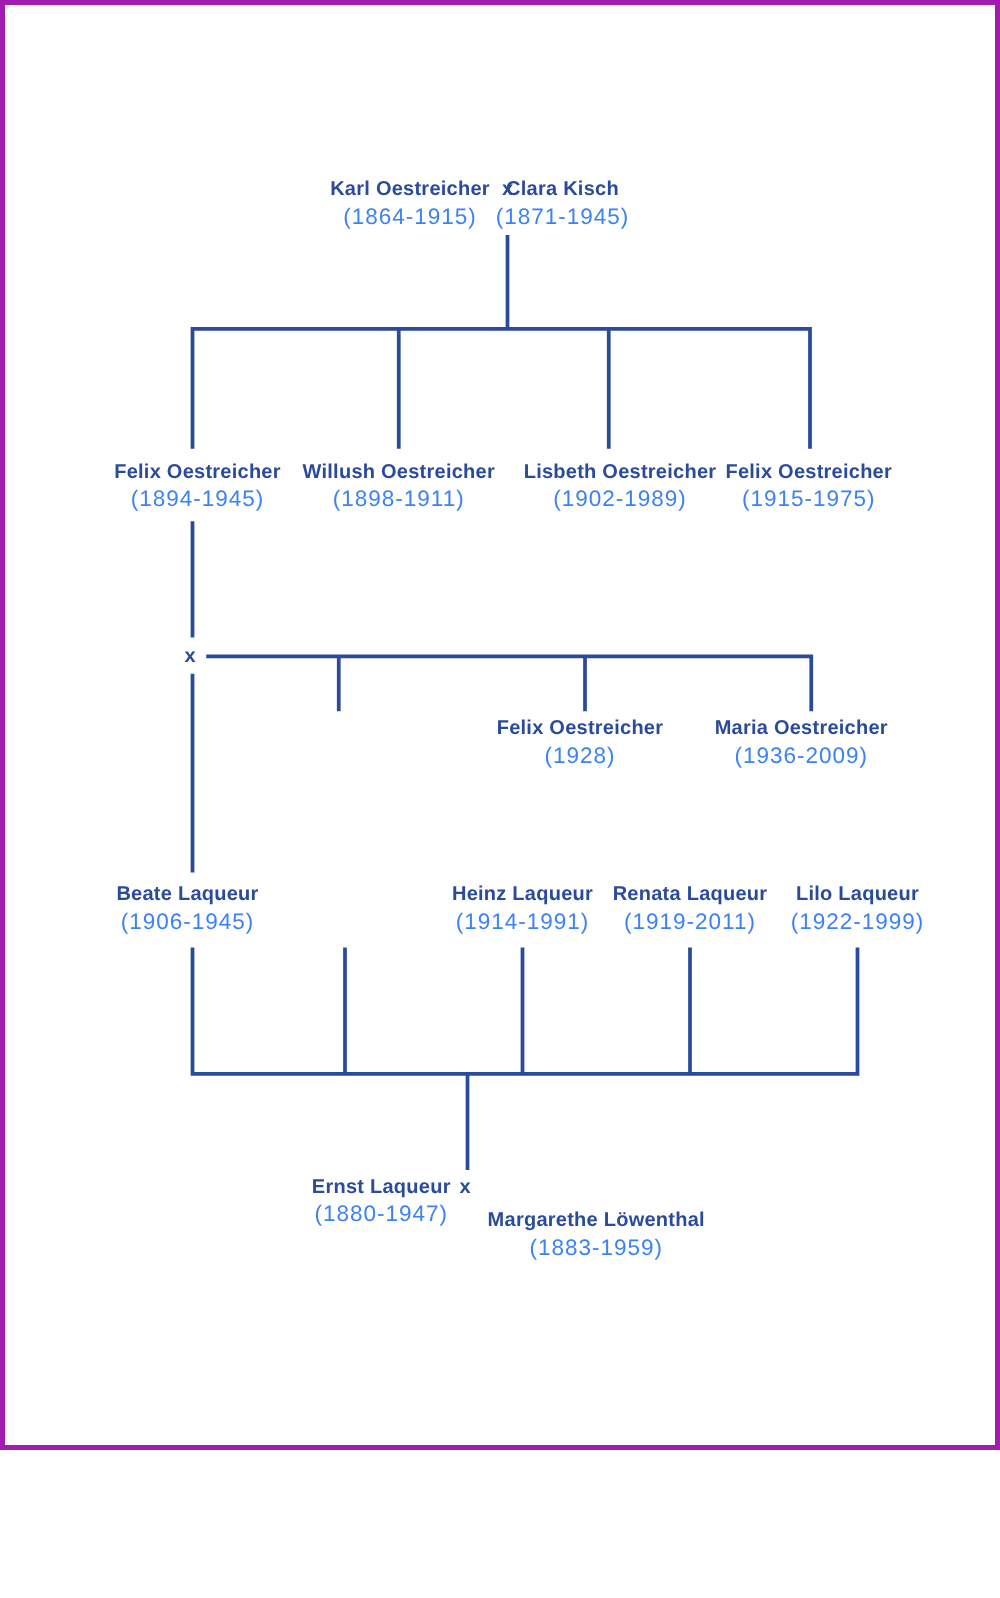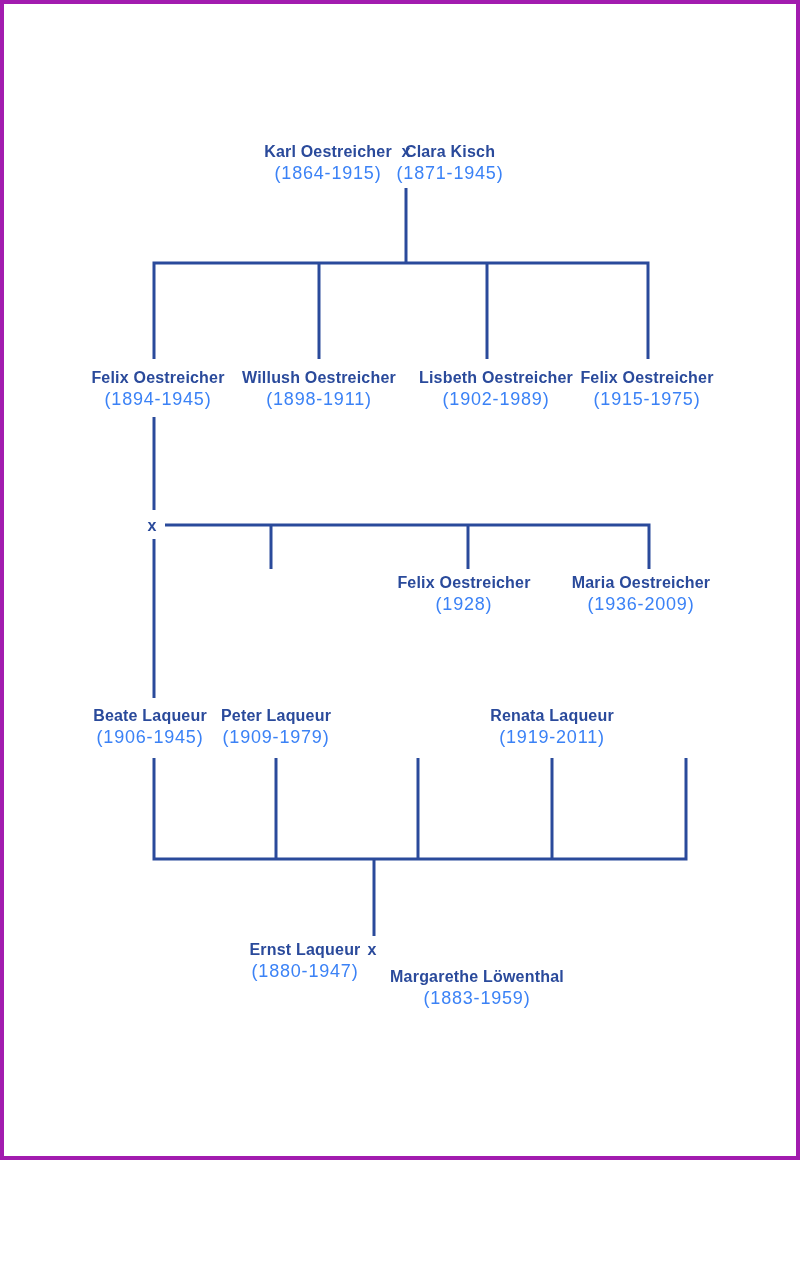--- a/index.html
+++ b/index.html
@@ -102,27 +102,31 @@
   </div>
   <div class="person" style="left:637px;top:568px">
     <div class="pname">Maria Oestreicher</div>
     <div class="pdates">(1936-2009)</div>
   </div>
 
   <div class="person" style="left:146px;top:701px">
     <div class="pname">Beate Laqueur</div>
     <div class="pdates">(1906-1945)</div>
   </div>
-  <div class="person" style="left:272px;top:701px">
-    <div class="pname">Peter Laqueur</div>
-    <div class="pdates">(1909-1979)</div>
+  <div class="person" style="left:414px;top:701px">
+    <div class="pname">Heinz Laqueur</div>
+    <div class="pdates">(1914-1991)</div>
   </div>
   <div class="person" style="left:548px;top:701px">
     <div class="pname">Renata Laqueur</div>
     <div class="pdates">(1919-2011)</div>
+  </div>
+  <div class="person" style="left:682px;top:701px">
+    <div class="pname">Lilo Laqueur</div>
+    <div class="pdates">(1922-1999)</div>
   </div>
 
   <div class="person" style="left:301px;top:935px">
     <div class="pname">Ernst Laqueur</div>
     <div class="pdates">(1880-1947)</div>
   </div>
   <div class="xmark" style="left:368px;top:935px">x</div>
   <div class="person" style="left:473px;top:962px">
     <div class="pname">Margarethe Löwenthal</div>
     <div class="pdates">(1883-1959)</div>

